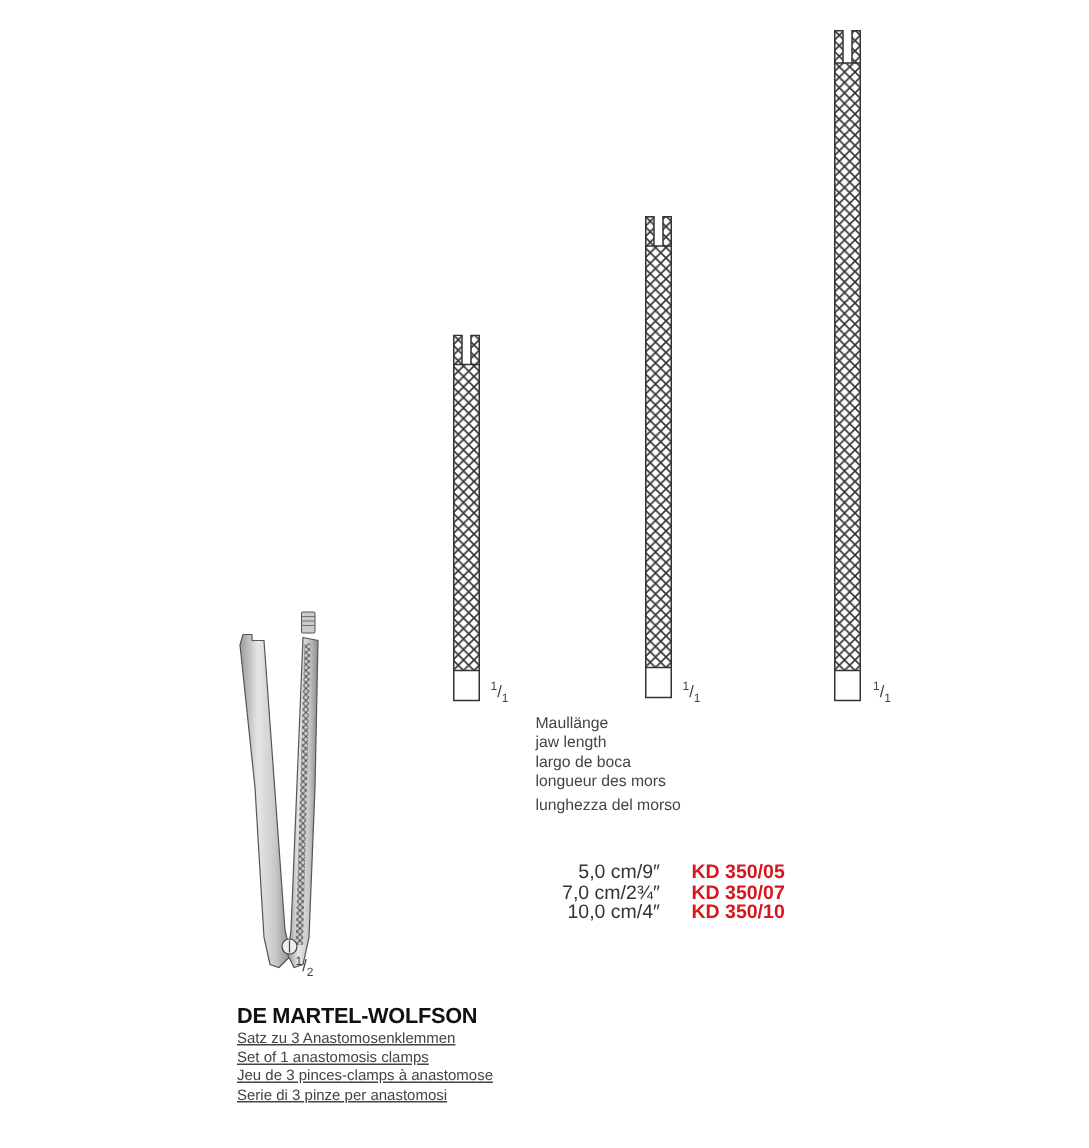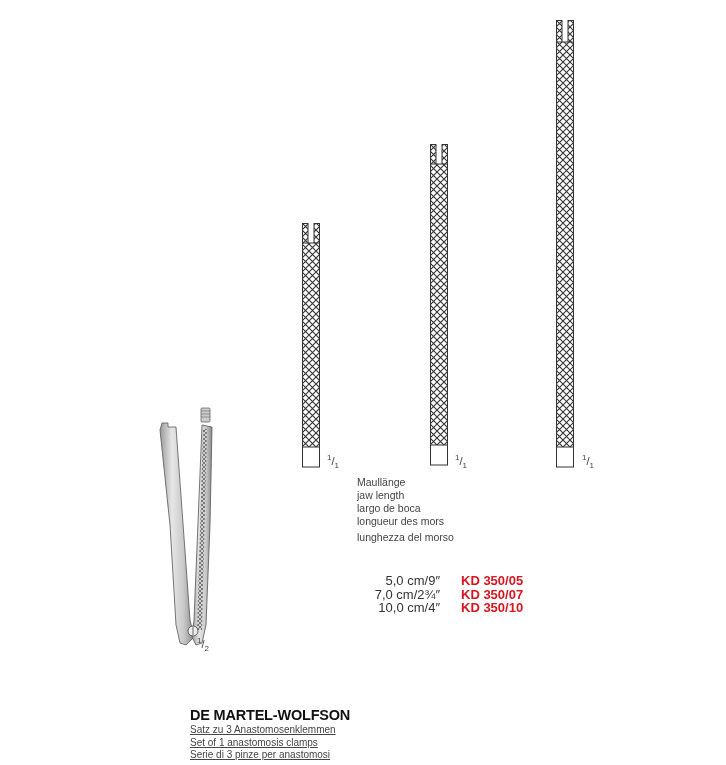--- a/index.html
+++ b/index.html
@@ -7,21 +7,21 @@
   .abs { position:absolute; }
   .strip { position:absolute; }
   .scale { position:absolute; font-size:11px; color:#444; }
   .scale sup, .scale sub { font-size:8px; }
   .jaw-labels { position:absolute; left:357px; top:476px; font-size:10.5px; line-height:13px; color:#444; }
   .jaw-labels div.last { margin-top:3px; }
   .sizes { position:absolute; left:357px; top:574px; font-size:13px; line-height:13.5px; color:#333; }
   .sizes .row { position:relative; height:13.5px; width:180px; }
   .sizes .dim { position:absolute; right:97px; white-space:nowrap; }
   .sizes .code { position:absolute; left:104px; color:#d7161f; font-weight:bold; white-space:nowrap; }
-  .title-block { position:absolute; left:158px; top:707px;margin-left:32px; }
+  .title-block { position:absolute; left:158px; top:670px; }
   .title { font-size:14.5px; font-weight:bold; color:#111; letter-spacing:-0.2px; margin-bottom:1px; }
   .desc { font-size:10px; line-height:12.5px; color:#444;text-decoration:underline; }
 </style>
 </head>
 <body>
 
 <svg width="0" height="0" style="position:absolute">
   <defs>
     <pattern id="hatch" width="7" height="7" patternUnits="userSpaceOnUse">
       <rect width="7" height="7" fill="#fff"></rect>
@@ -101,14 +101,15 @@
   <div class="row">
     <span class="dim">10,0 cm/4″</span>
     <span class="code">KD 350/10</span>
   </div>
 </div>
 
 <div class="title-block">
   <div class="title">DE MARTEL-WOLFSON</div>
   <div class="desc">Satz zu 3 Anastomosenklemmen</div>
   <div class="desc">Set of 1 anastomosis clamps</div>
+  <div class="desc">Jeu de 3 pinces-clamps à anastomose</div>
   <div class="desc">Serie di 3 pinze per anastomosi</div>
 </div>
 
 </body></html>

